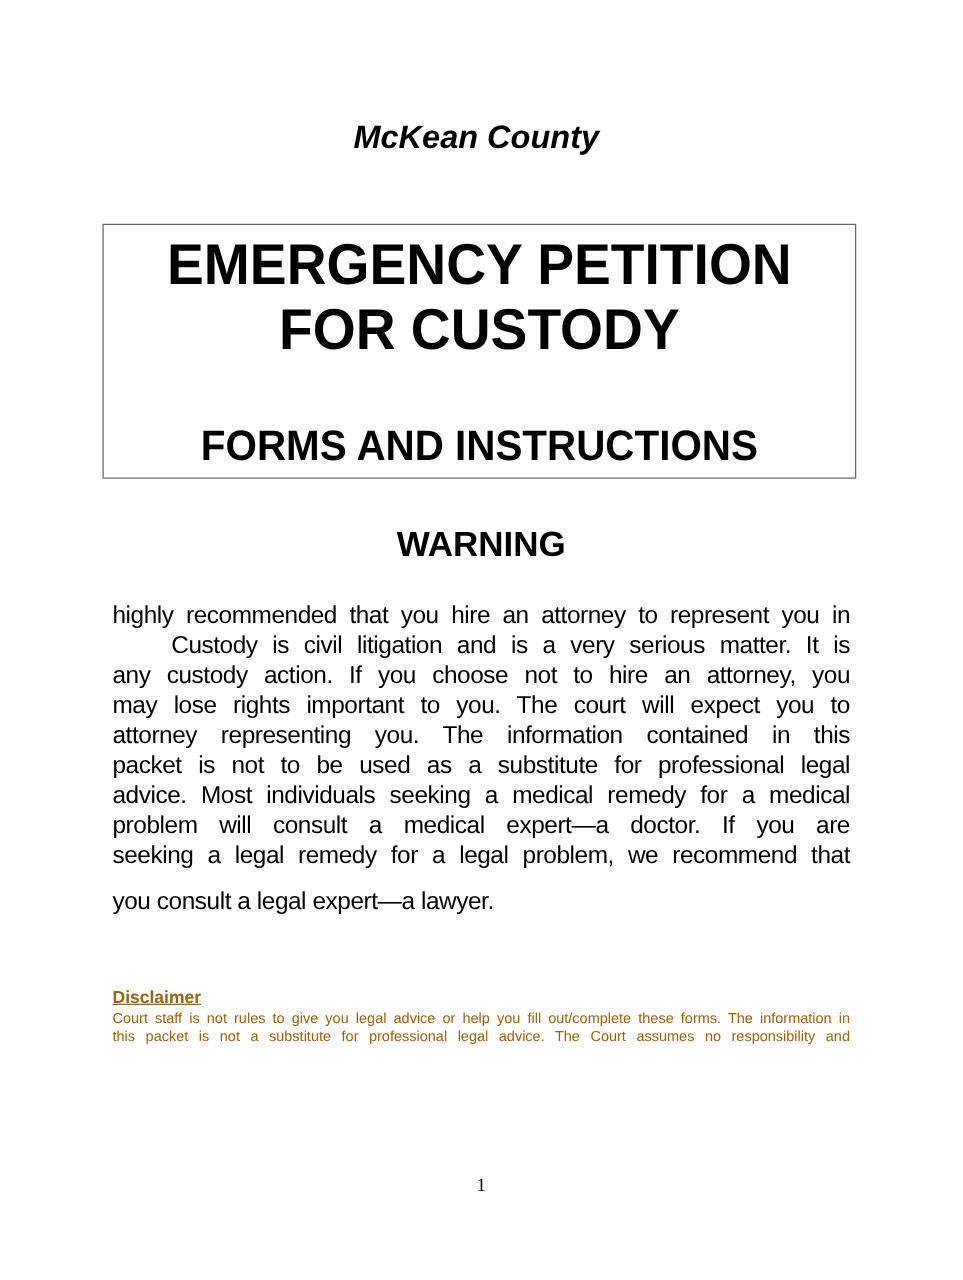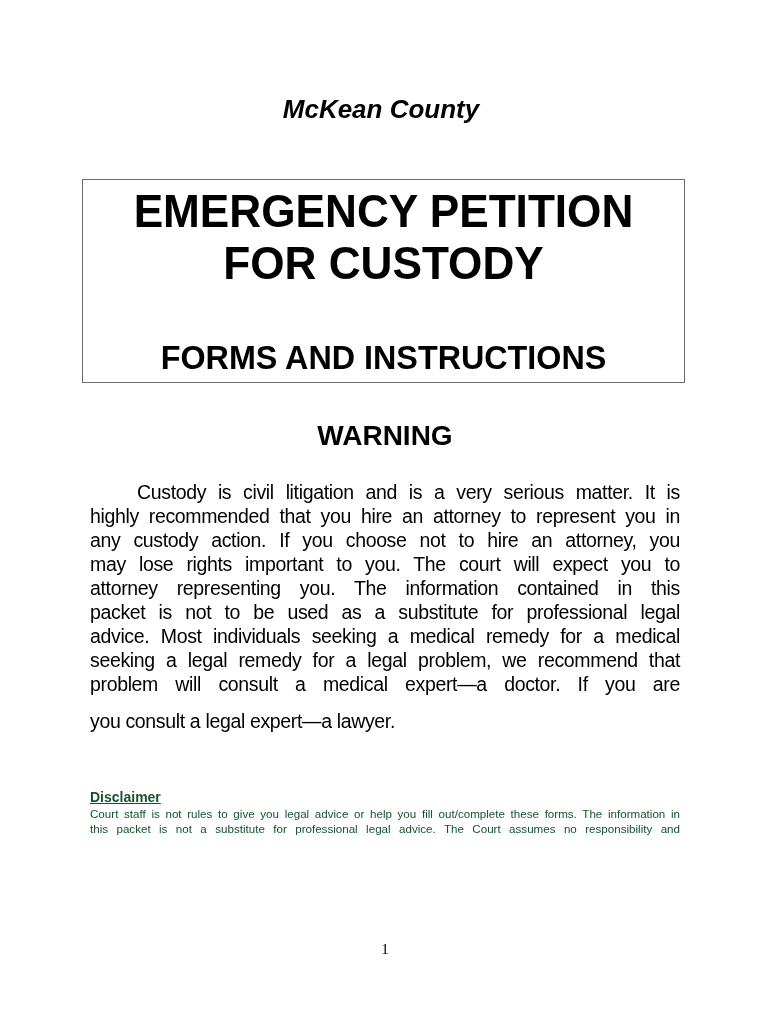--- a/index.html
+++ b/index.html
@@ -87,21 +87,21 @@
     }
     .body-line.last {
       text-align-last: left;
       margin-top: 13px;
     }
     .disclaimer {
       position: absolute;
       left: 90px;
       top: 788px;
       width: 590px;
-      color: #14532d;
+      color: #a16207;
     }
     .disclaimer-title {
       display: inline-block;
       font-size: 14px;
       font-weight: bold;
       text-decoration: underline;
       line-height: 18px;
     }
     .disclaimer-line {
       display: block;
@@ -135,29 +135,29 @@
 
   <div class="title-box">
     <div class="title-line big l1">EMERGENCY PETITION</div>
     <div class="title-line big l2">FOR CUSTODY</div>
     <div class="title-line sub">FORMS AND INSTRUCTIONS</div>
   </div>
 
   <div class="warning">WARNING</div>
 
   <div class="body-text">
+    <span class="body-line">highly recommended that you hire an attorney to represent you in</span>
     <span class="body-line first">Custody is civil litigation and is a very serious matter.  It is</span>
-    <span class="body-line">highly recommended that you hire an attorney to represent you in</span>
     <span class="body-line">any custody action.  If you choose not to hire an attorney, you</span>
     <span class="body-line">may lose rights important to you.  The court will expect you to</span>
     <span class="body-line">attorney representing you.  The information contained in this</span>
     <span class="body-line">packet is not to be used as a substitute for professional legal</span>
     <span class="body-line">advice.  Most individuals seeking a medical remedy for a medical</span>
+    <span class="body-line">problem will consult a medical expert—a doctor.  If you are</span>
     <span class="body-line">seeking a legal remedy for a legal problem, we recommend that</span>
-    <span class="body-line">problem will consult a medical expert—a doctor.  If you are</span>
     <span class="body-line last">you consult a legal expert—a lawyer.</span>
   </div>
 
   <div class="disclaimer">
     <div class="disclaimer-title">Disclaimer</div>
     <span class="disclaimer-line">Court staff is not rules to give you legal advice or help you fill out/complete these forms. The information in</span>
     <span class="disclaimer-line">this packet is not a substitute for professional legal advice. The Court assumes no responsibility and</span>
   </div>
 
   <div class="page-number">1</div>

